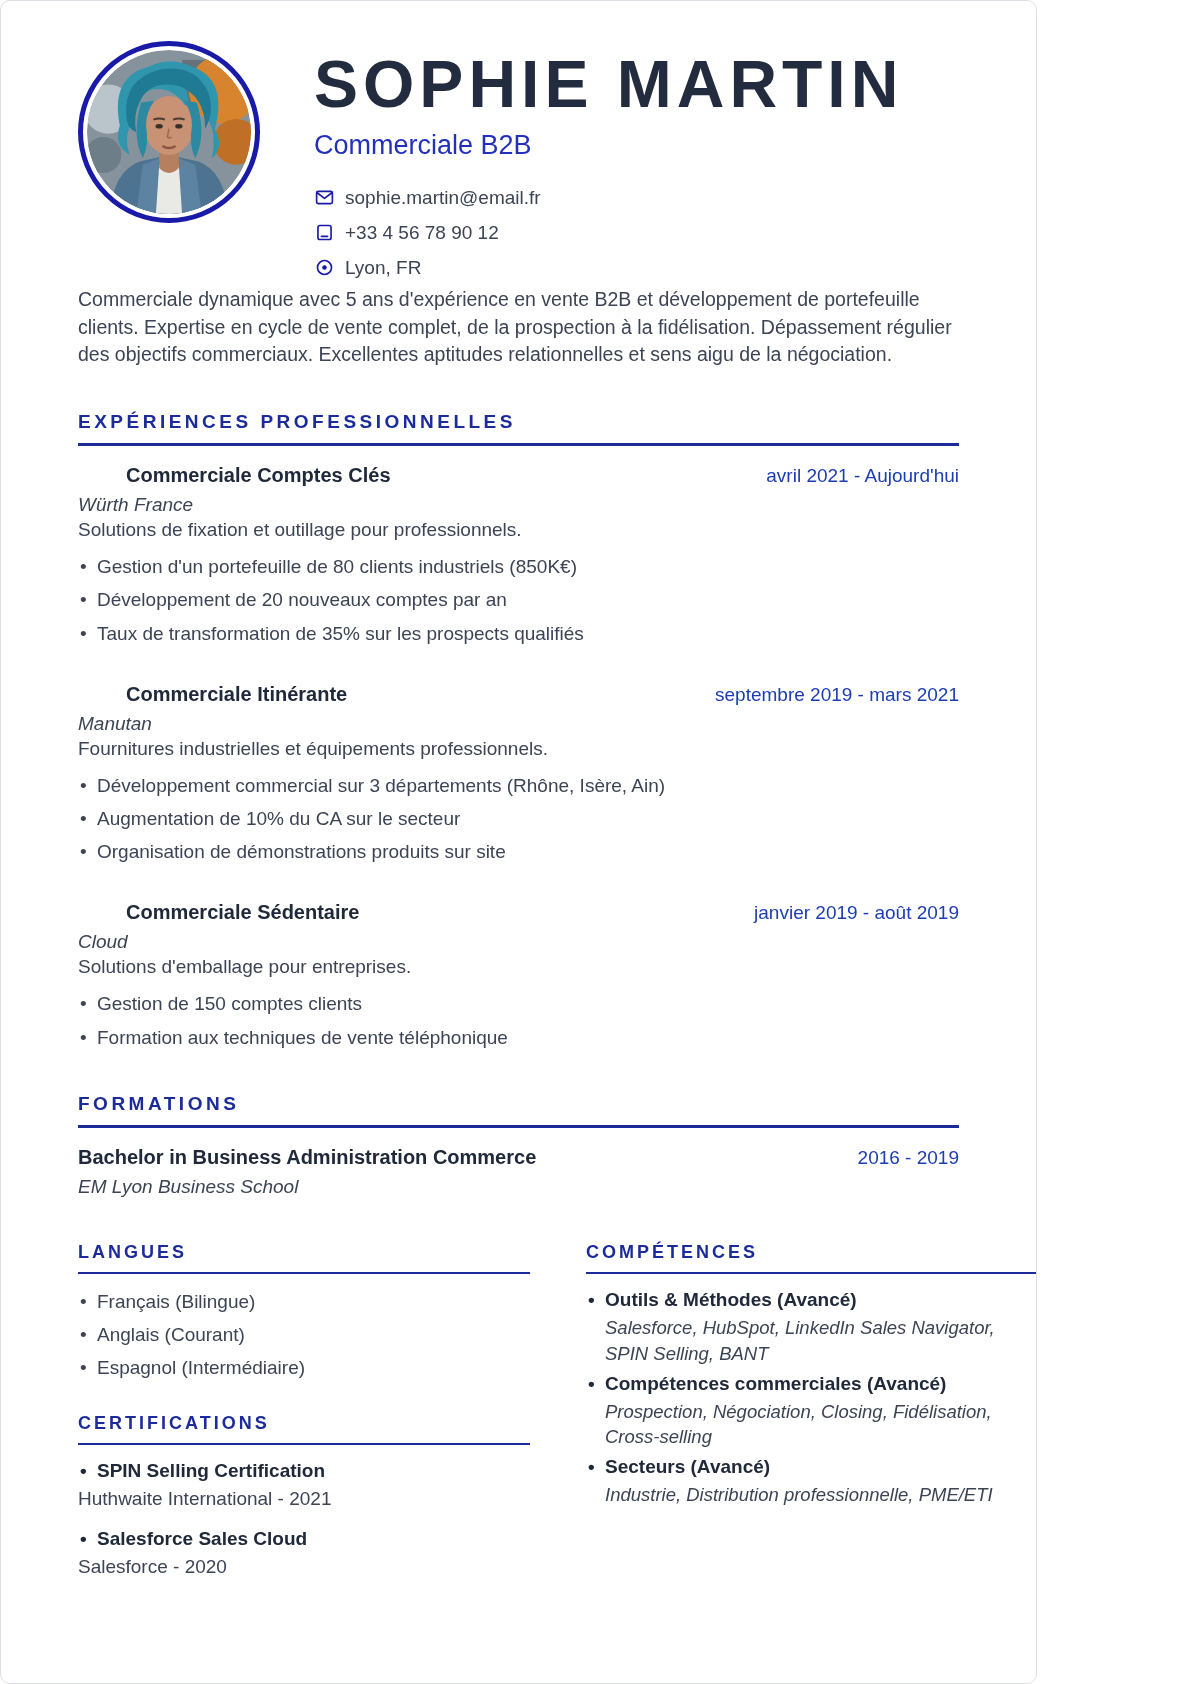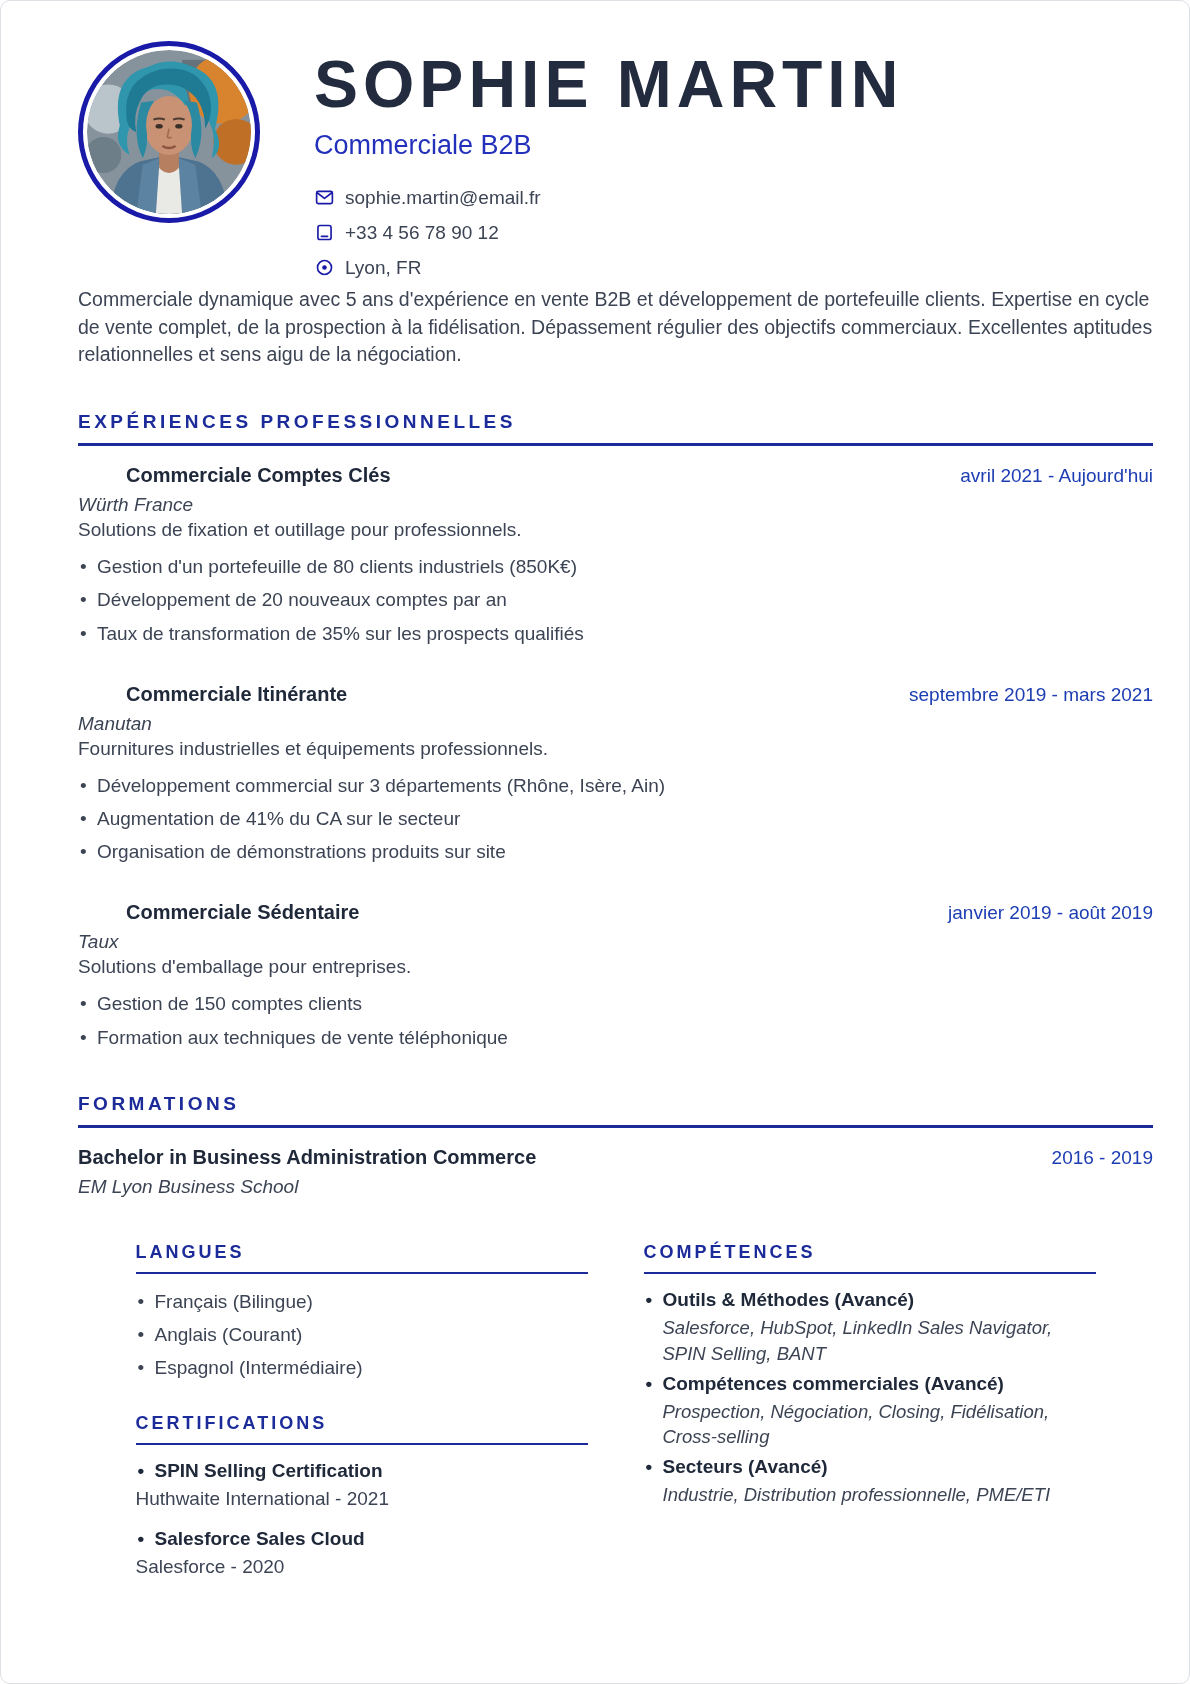--- a/index.html
+++ b/index.html
@@ -9,25 +9,25 @@
     --name:#232b3e;
     --text:#3c4454;
     --heading-text:#20293a;
     --ring:#1a1aa8;
     --page-border:#dcdfe4;
   }
   *{margin:0;padding:0;box-sizing:border-box;}
   html,body{background:#fff;}
   body{font-family:"Liberation Sans","DejaVu Sans",sans-serif;color:var(--text);}
   .page{
-    width:1190px;height:1684px;
+    width:1037px;height:1684px;
     background:#fff;
     border:1px solid var(--page-border);
     border-radius:10px;
-    padding:40px 36px 40px 77px;
+    padding:40px 77px 40px 77px;
     overflow:hidden;
   }
   
   .header{display:flex;align-items:flex-start;}
   .photo-ring{
     flex:0 0 auto;
     width:182px;height:182px;border-radius:50%;
     border:5px solid var(--ring);
     padding:4px;background:#fff;
   }
@@ -62,21 +62,21 @@
   ul.bullets li{
     position:relative;padding-left:19px;
     font-size:19px;line-height:1.38;color:var(--text);
     margin-bottom:7px;
   }
   ul.bullets li::before{content:"•";position:absolute;left:2px;color:var(--text);}
   
   .edu-degree{font-size:20px;font-weight:700;color:var(--heading-text);}
   .edu-school{margin-top:7px;font-size:19px;font-style:italic;color:var(--text);}
   
-  .columns{display:flex;gap:56px;margin-top:44px;justify-content:center;}
+  .columns{display:flex;gap:56px;margin-top:44px;}
   .col-left{width:452px;flex:0 0 auto;}
   .col-right{width:452px;flex:0 0 auto;}
   .col-heading{
     font-size:18px;font-weight:700;letter-spacing:3px;
     color:var(--primary);
     padding-bottom:9px;border-bottom:2px solid var(--primary);
     margin-bottom:15px;
   }
   .col-heading.second{margin-top:32px;}
   .cert-item{margin-bottom:18px;}
@@ -191,31 +191,31 @@
 
   <div class="job">
     <div class="row-split">
       <span class="job-title">Commerciale Itinérante</span>
       <span class="job-dates">septembre 2019 - mars 2021</span>
     </div>
     <div class="company">Manutan</div>
     <div class="job-desc">Fournitures industrielles et équipements professionnels.</div>
     <ul class="bullets">
       <li>Développement commercial sur 3 départements (Rhône, Isère, Ain)</li>
-      <li>Augmentation de 41% du CA sur le secteur</li>
+      <li>Augmentation de 10% du CA sur le secteur</li>
       <li>Organisation de démonstrations produits sur site</li>
     </ul>
   </div>
 
   <div class="job">
     <div class="row-split">
       <span class="job-title">Commerciale Sédentaire</span>
       <span class="job-dates">janvier 2019 - août 2019</span>
     </div>
-    <div class="company">Taux</div>
+    <div class="company">Cloud</div>
     <div class="job-desc">Solutions d'emballage pour entreprises.</div>
     <ul class="bullets">
       <li>Gestion de 150 comptes clients</li>
       <li>Formation aux techniques de vente téléphonique</li>
     </ul>
   </div>
 
   <div class="section-heading">FORMATIONS</div>
 
   <div class="edu">

